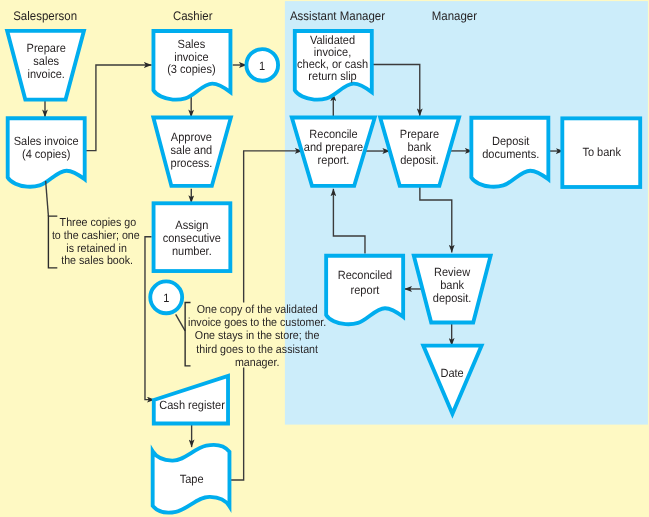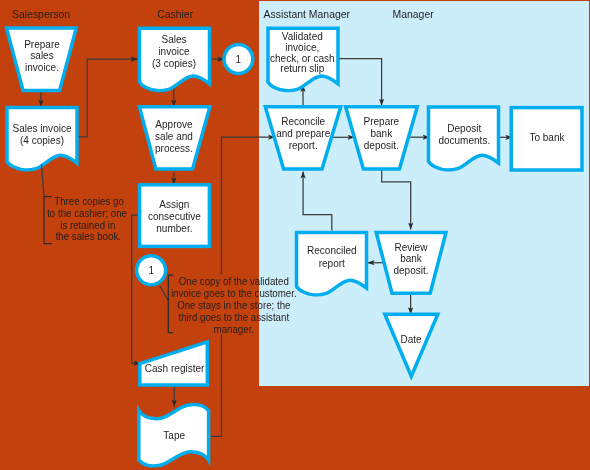--- a/index.html
+++ b/index.html
@@ -1,18 +1,18 @@
 <!DOCTYPE html>
 <html><head>
 <meta charset="utf-8">
 <style>
   html,body{margin:0;padding:0;background:#ffffff;}
   body{width:590px;height:470px;overflow:hidden;
        font-family:"Liberation Sans","DejaVu Sans",sans-serif;}
-  #stage{position:relative;width:590px;height:470px;background:#c2410c;}
+  #stage{position:relative;width:590px;height:470px;background:#fef9c3;}
   svg#chart{position:absolute;left:0;top:0;width:590px;height:470px;display:block;}
   .shape{fill:#ffffff;stroke:#00ADEE;stroke-width:3.5;stroke-linejoin:miter;stroke-miterlimit:6;stroke-linecap:butt;}
   .connline{fill:none;stroke:#3b3b3b;stroke-width:1.25;}
   .bracket{fill:none;stroke:#2b2b2b;stroke-width:1.25;}
   text{font-family:"Liberation Sans","DejaVu Sans",sans-serif;}
   .lbl{font-size:10.9px;fill:#231f20;text-anchor:middle;}
   .lane{font-size:11.35px;fill:#231f20;}
   .note{font-size:10.55px;fill:#231f20;text-anchor:middle;}
   .band{fill:#CCEDFA;}
 </style>

